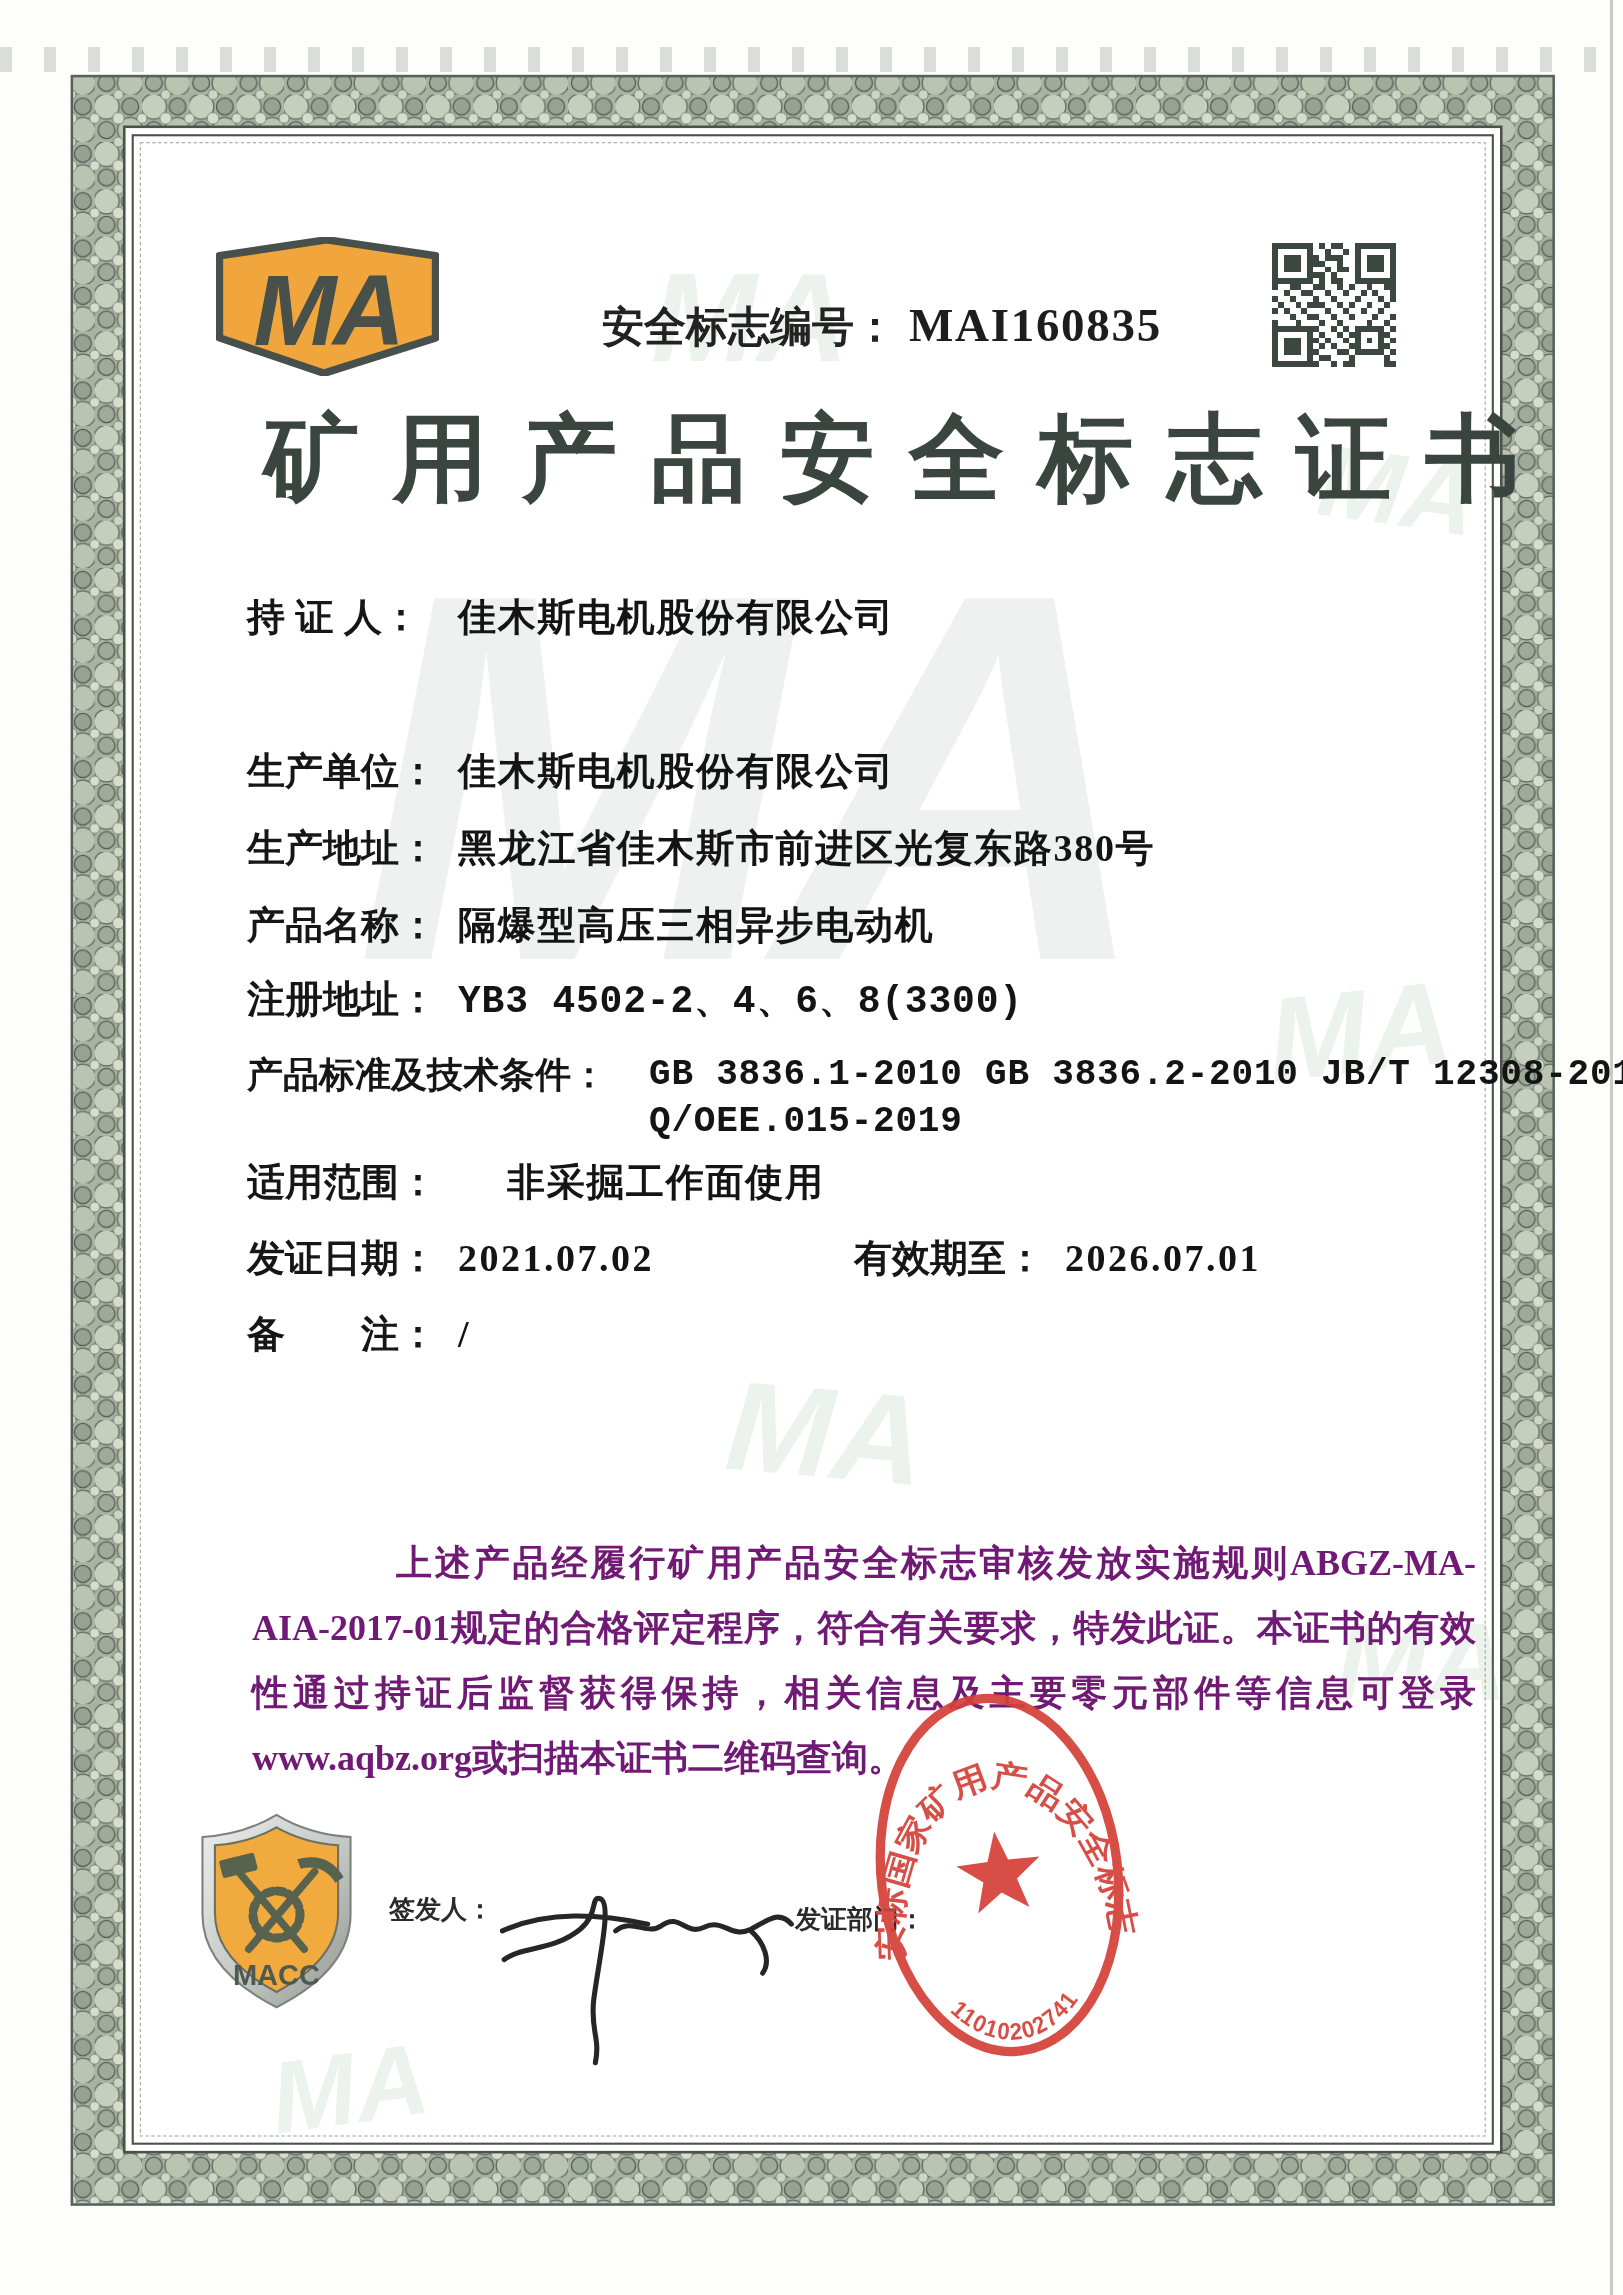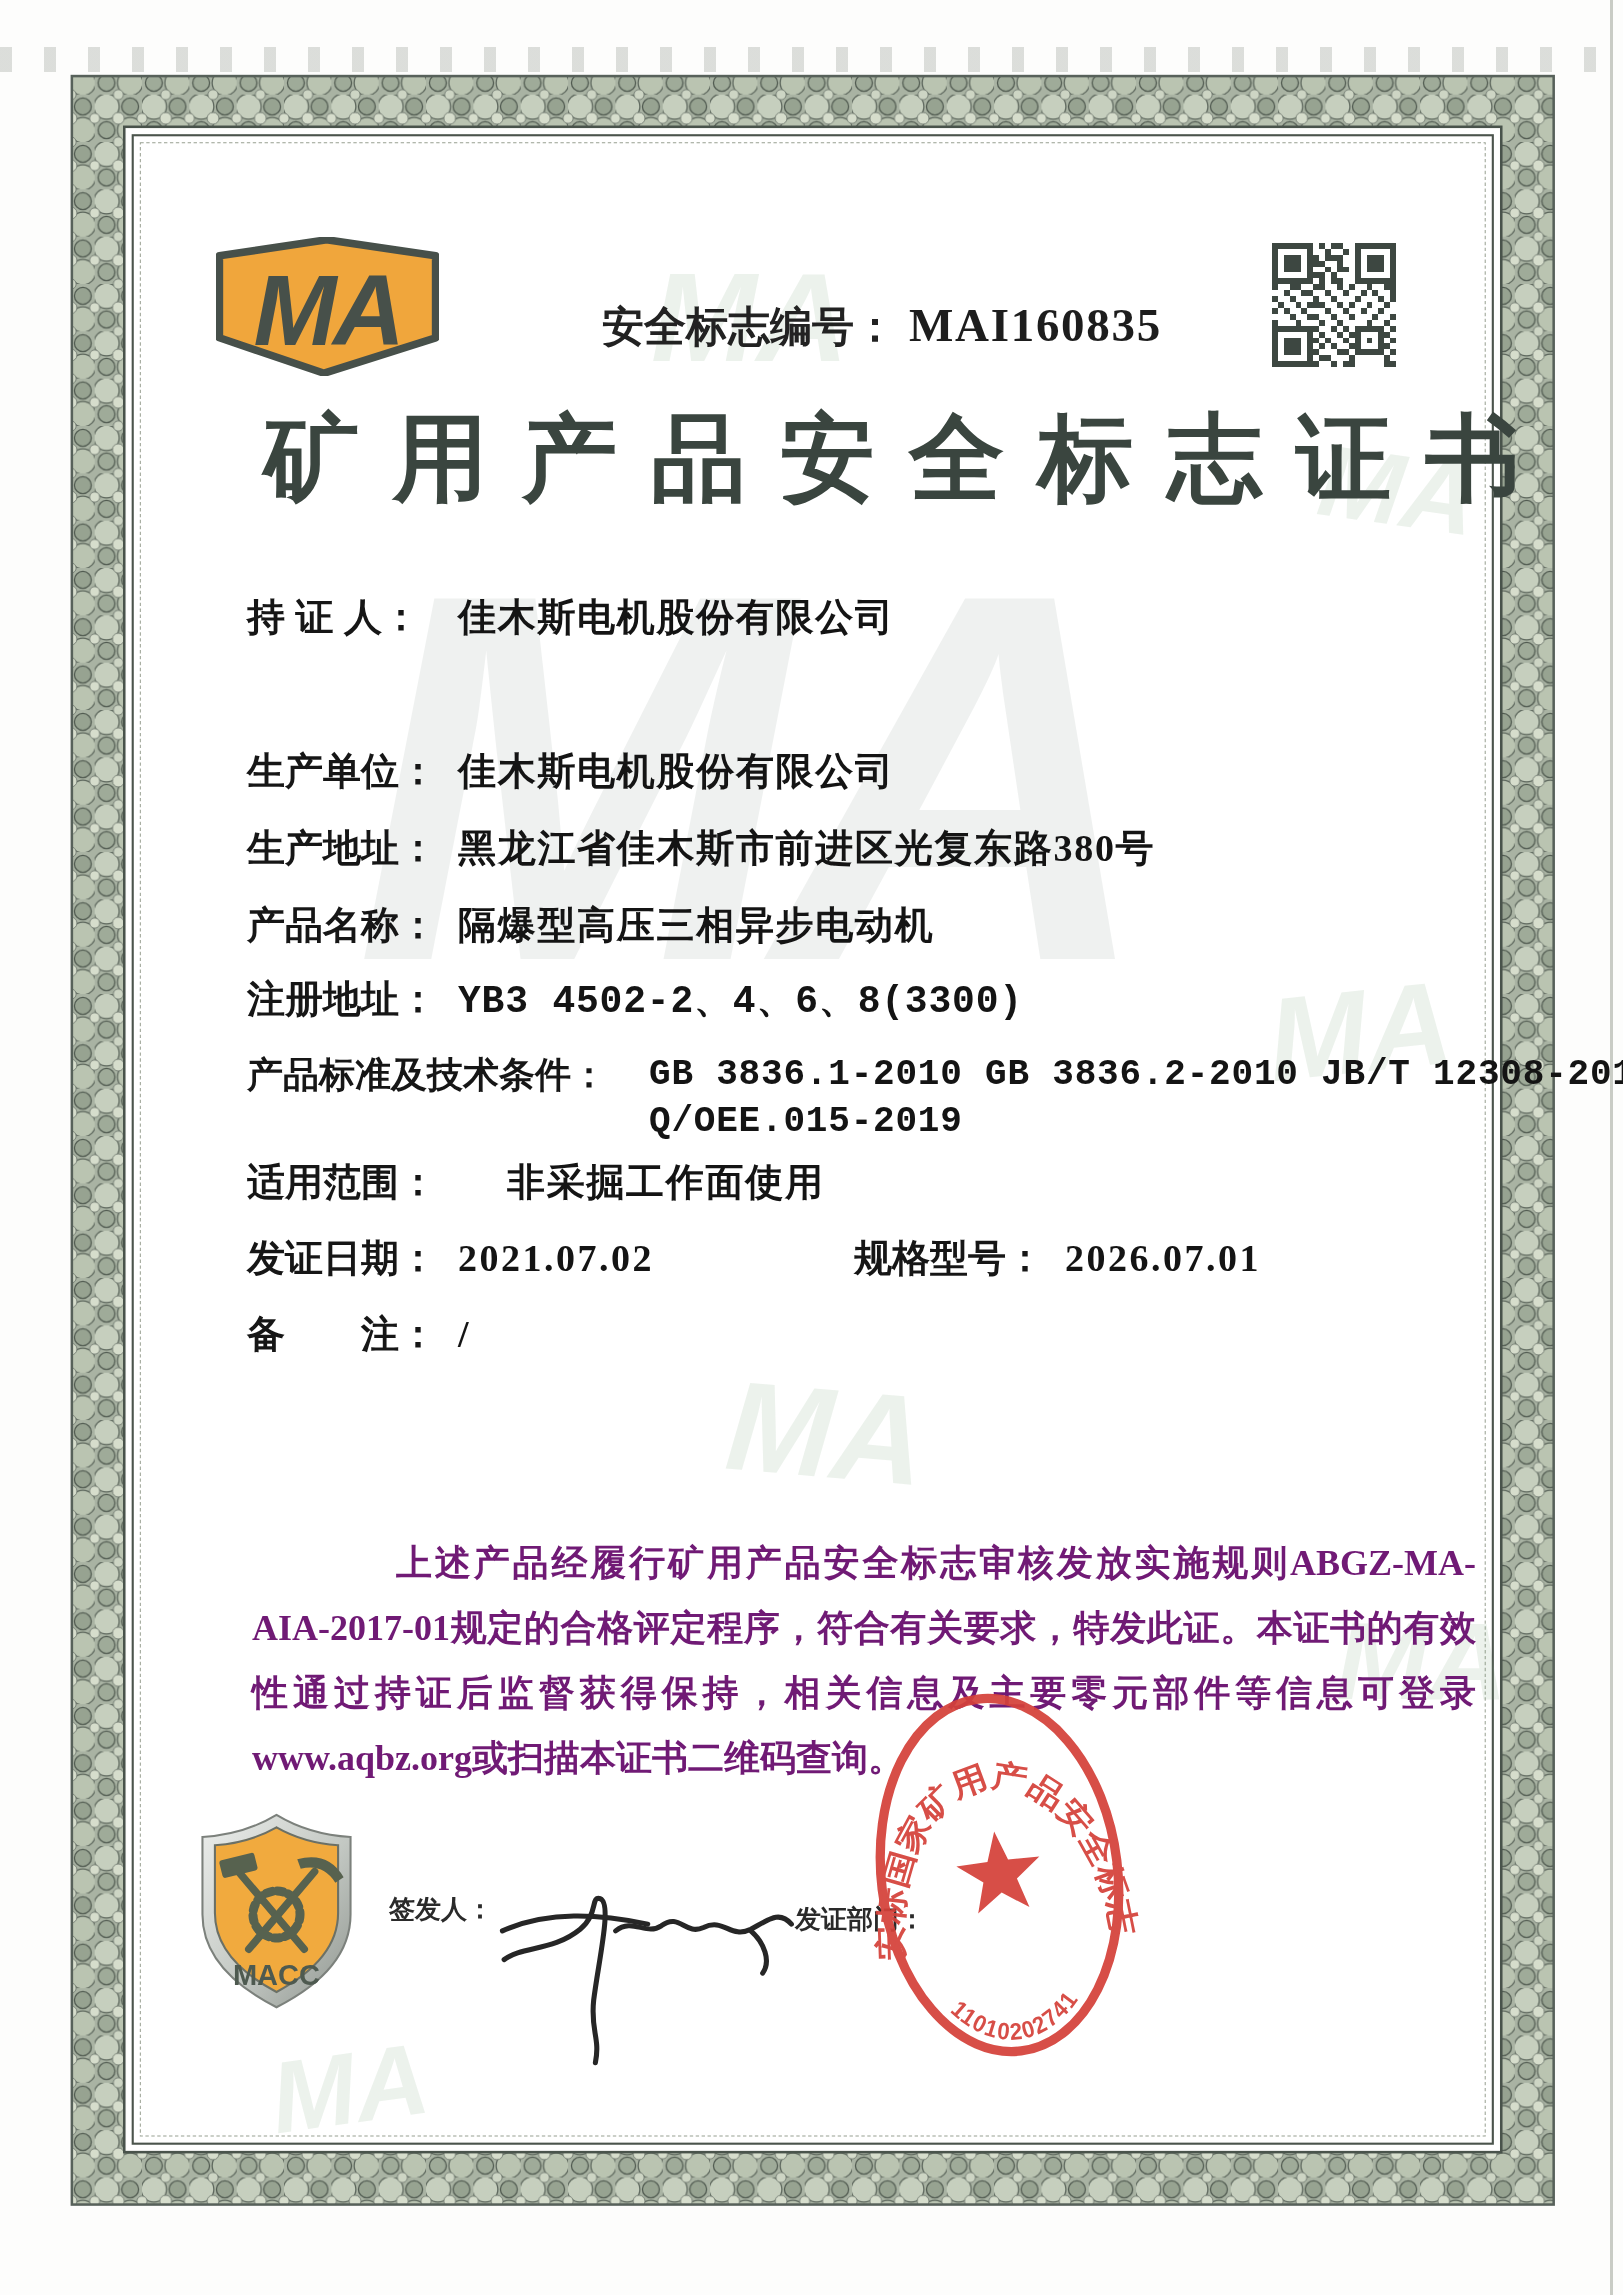--- a/index.html
+++ b/index.html
@@ -146,21 +146,21 @@
   <div class="row" style="top:1051px;font-size:36px;">
     <span class="flabel wide">产品标准及技术条件：</span><span class="std-lines">
       <div class="fvalue sansy">GB 3836.1-2010  GB 3836.2-2010  JB/T 12308-2015</div>
       <div class="fvalue sansy">Q/OEE.015-2019</div>
     </span>
   </div>
   <div class="row" style="top:1157px">
     <span class="flabel">适用范围：</span><span class="fvalue indent">非采掘工作面使用</span>
   </div>
   <div class="row" style="top:1233px">
-    <span class="flabel">发证日期：</span><span class="fvalue" style="display:inline-block;width:396px;letter-spacing:2.5px;">2021.07.02</span><span class="flabel">规格型号：</span><span class="fvalue" style="letter-spacing:2.5px;">2026.07.01</span>
+    <span class="flabel">发证日期：</span><span class="fvalue" style="display:inline-block;width:396px;letter-spacing:2.5px;">2021.07.02</span><span class="flabel">有效期至：</span><span class="fvalue" style="letter-spacing:2.5px;">2026.07.01</span>
   </div>
   <div class="row" style="top:1309px">
     <span class="flabel">备　　注：</span><span class="fvalue">/</span>
   </div>
 
   <p class="abs statement">上述产品经履行矿用产品安全标志审核发放实施规则ABGZ-MA-AIA-2017-01规定的合格评定程序，符合有关要求，特发此证。本证书的有效性通过持证后监督获得保持，相关信息及主要零元部件等信息可登录www.aqbz.org或扫描本证书二维码查询。</p>
 
   <svg class="abs macc" viewBox="0 0 250 300">
     <defs>
       <linearGradient id="silver" x1="0" y1="0" x2="1" y2="1">

